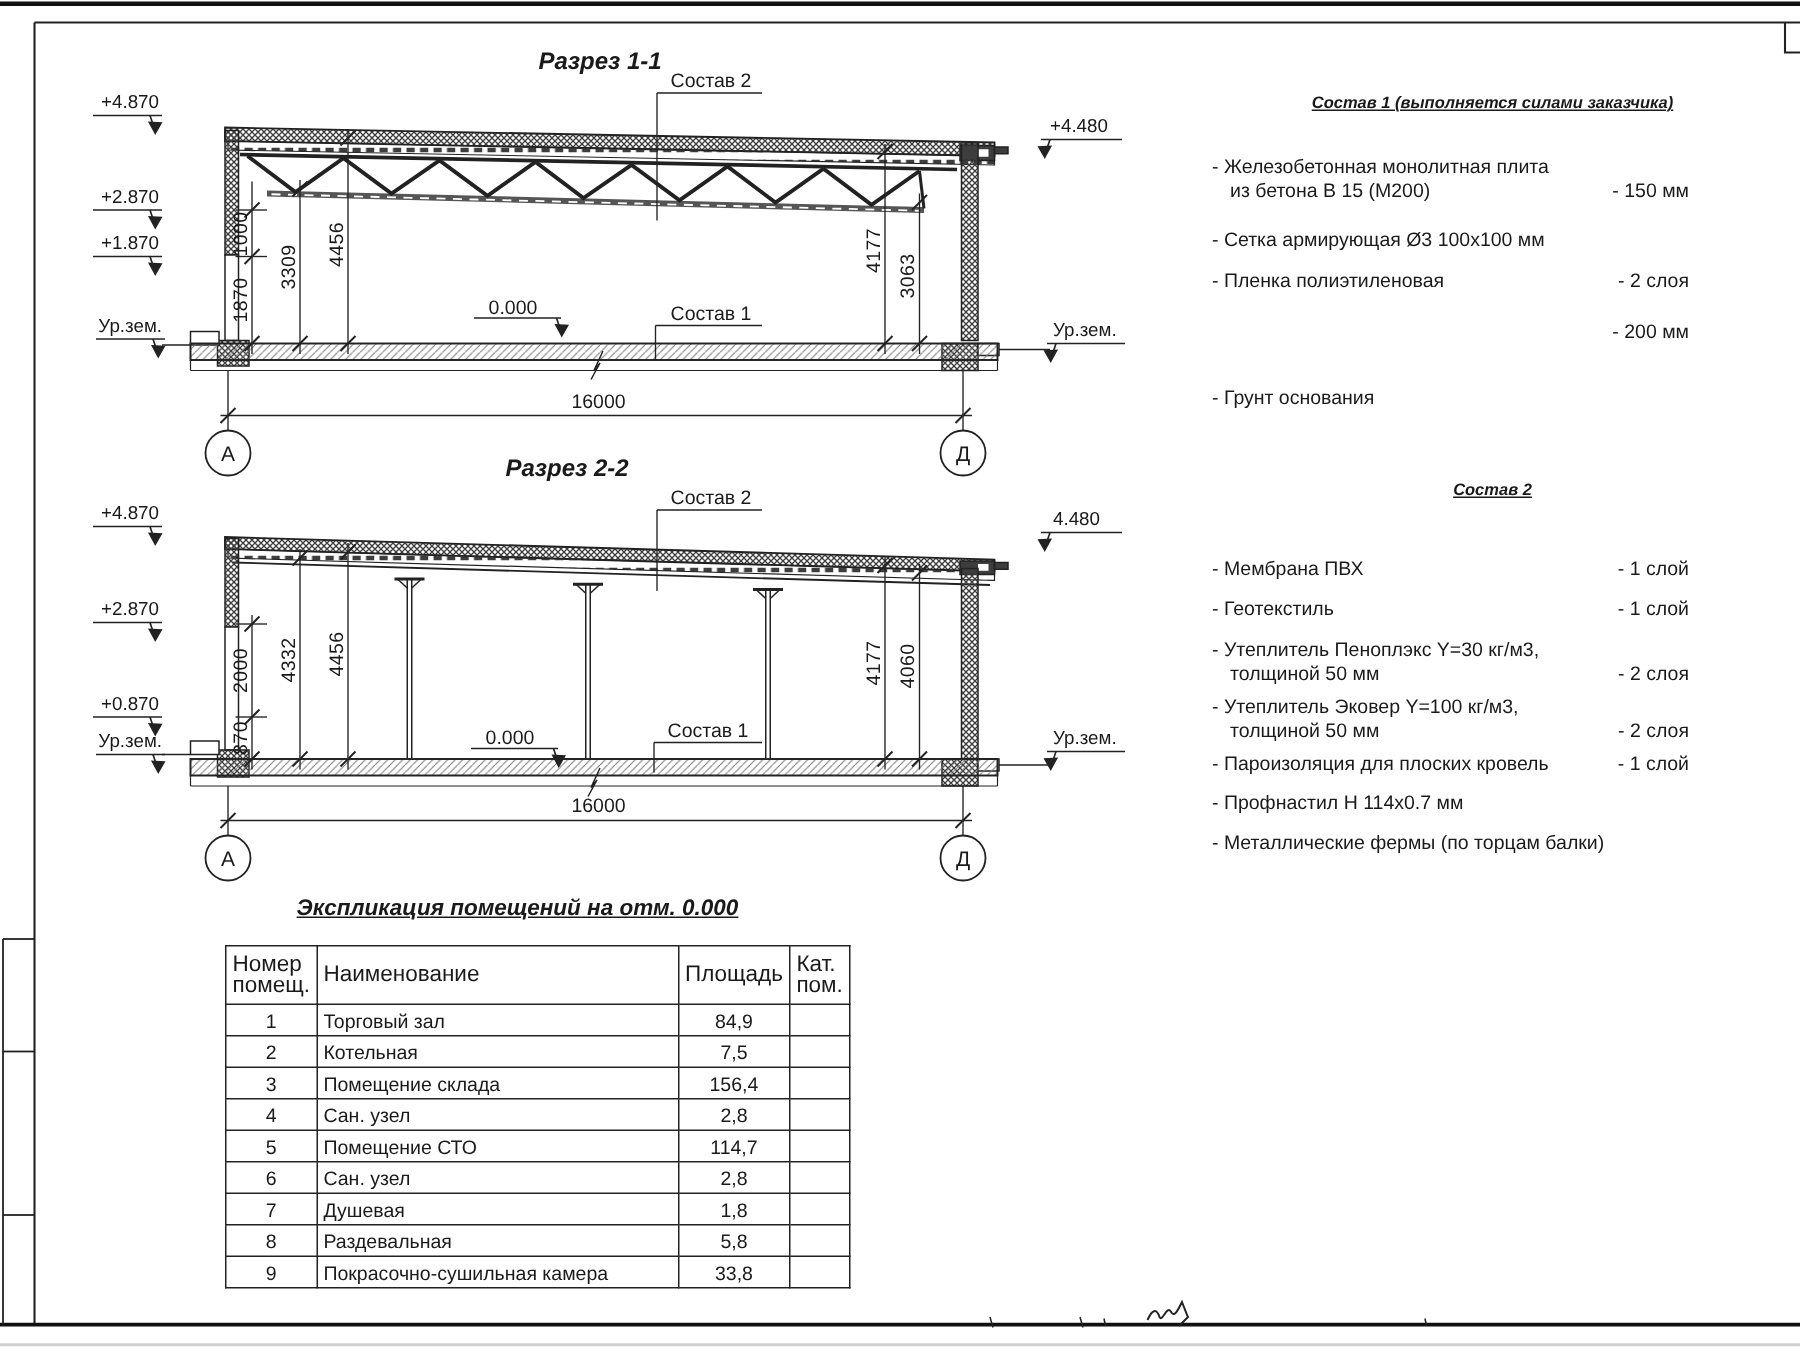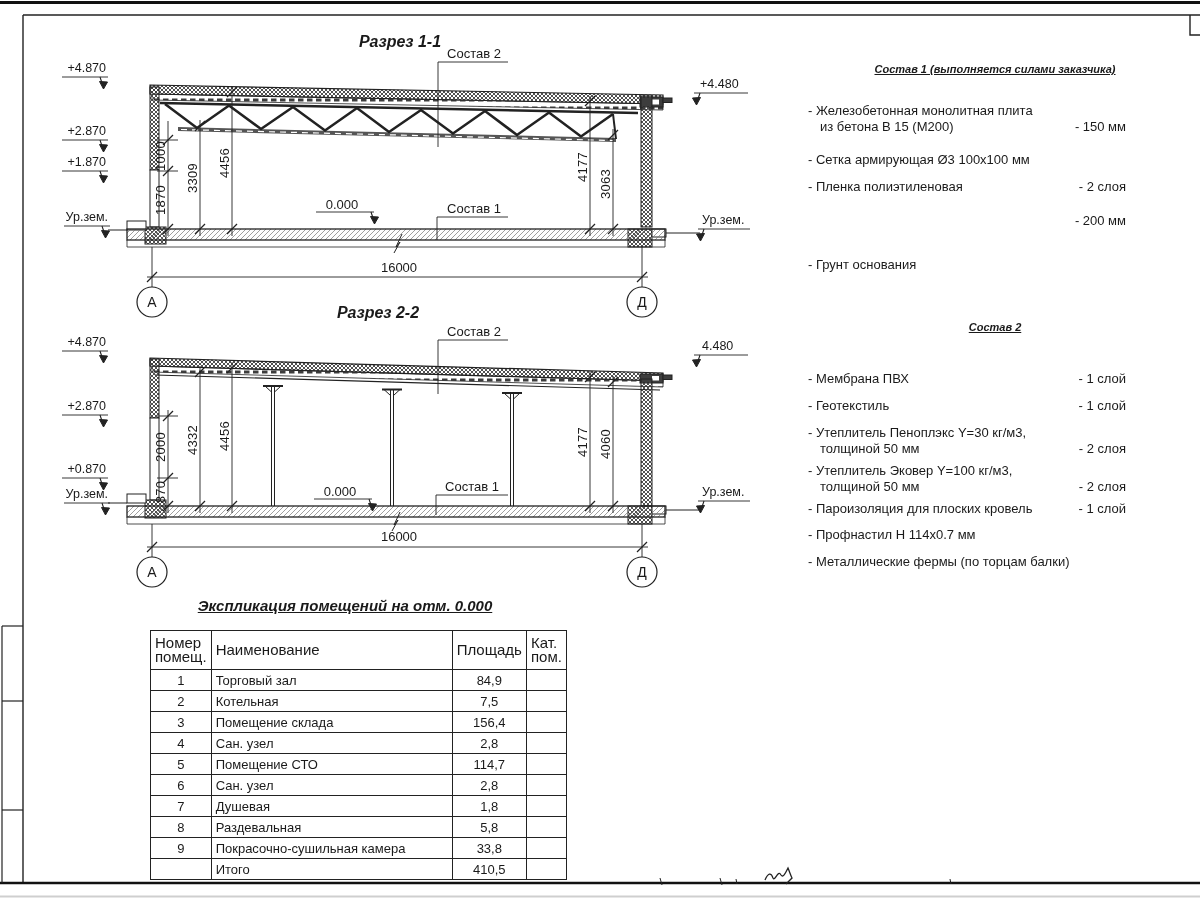--- a/index.html
+++ b/index.html
@@ -414,22 +414,16 @@
       <td class="c-name">Раздевальная</td>
       <td class="c-area">5,8</td>
       <td class="c-cat"></td>
     </tr>
     <tr>
       <td class="c-num">9</td>
       <td class="c-name">Покрасочно-сушильная камера</td>
       <td class="c-area">33,8</td>
       <td class="c-cat"></td>
     </tr>
-    <tr>
-      <td class="c-num"></td>
-      <td class="c-name">Итого</td>
-      <td class="c-area">410,5</td>
-      <td class="c-cat"></td>
-    </tr>
   </tbody>
     </table>
 
 </div>
 
 </body></html>

